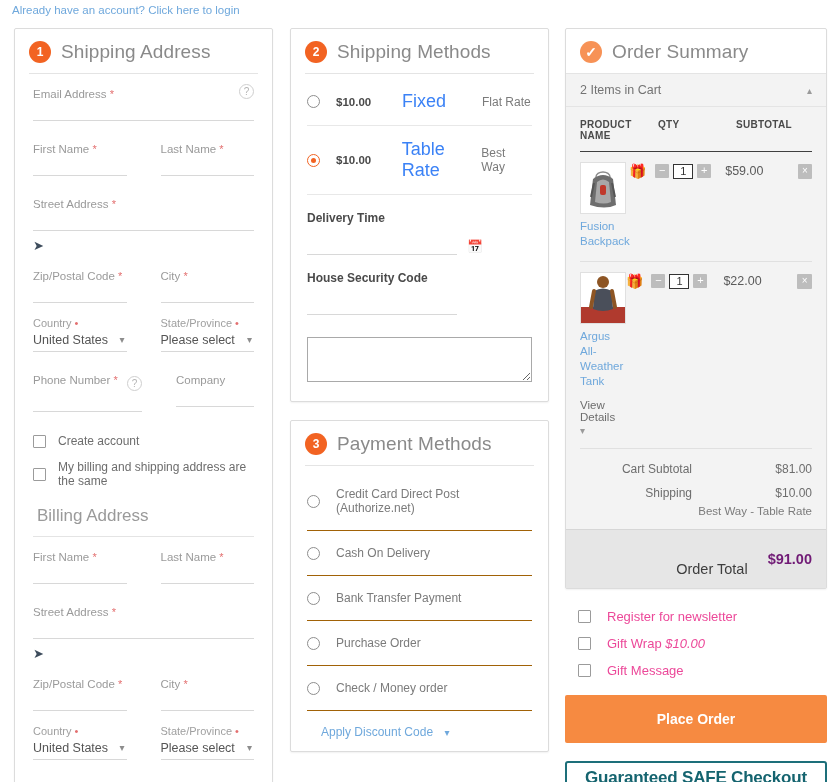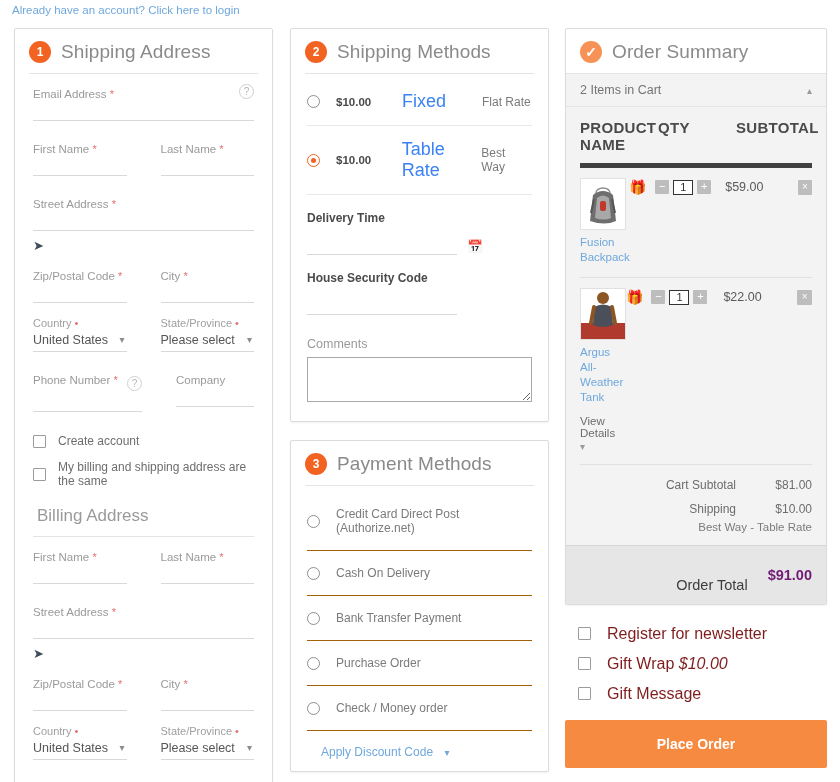--- a/index.html
+++ b/index.html
@@ -145,22 +145,22 @@
   
   .items-bar {
     display:flex; align-items:center; justify-content:space-between;
     background:#f3f3f3; border-top:1px solid #e4e4e4; border-bottom:1px solid #e4e4e4;
     padding:9px 14px; font-size:12.5px; color:#737373; cursor:pointer;
   }
   .items-bar .chevup { color:#9a9a9a; font-size:10px; }
   .summary-body { background:#f3f3f3; padding:0 14px; }
   .tbl-head {
     display:flex; padding:12px 0 10px 0;
-    font-size:15px; font-weight:bold; color:#4a4a4a; letter-spacing:.3px;
-    border-bottom:5px solid #404040;
+    font-size:10px; font-weight:bold; color:#4a4a4a; letter-spacing:.3px;
+    border-bottom:1px solid #404040;
   }
   .th-name { flex:1; }
   .th-qty  { width:78px; }
   .th-sub  { width:76px; }
   .item-row { display:flex; padding:10px 0 12px 0; border-bottom:1px solid #e0e0e0; }
   .item-left { flex:1; }
   .thumb {
     width:46px; height:52px; border:1px solid #e0e0e0; background:#fff;
     display:block; overflow:hidden;
   }
@@ -182,36 +182,36 @@
     width:20px; height:15px; border:1px solid #333; background:#fff;
     text-align:center; font-size:11px; line-height:13px; color:#333;
   }
   .item-sub { width:76px; font-size:12.5px; color:#5a5a5a; padding-top:2px; }
   .item-del {
     width:15px; height:15px; background:#bdbdbd; color:#fff;
     font-size:10px; line-height:14px; text-align:center; cursor:pointer;
     border-radius:1px; margin-top:2px;
   }
 
-  .tot-row { display:flex; justify-content:flex-start; padding:5px 0; font-size:12px; color:#6d6d6d; }
+  .tot-row { display:flex; justify-content:flex-start; padding:5px 0; font-size:12px; color:#6d6d6d;gap:44px; }
   .tot-row .lbl { text-align:right; flex:1; }
   .tot-row .val { width:76px; text-align:right; }
   .ship-desc { text-align:right; font-size:11.5px; color:#7b7b7b; padding-bottom:6px; }
   .grand {
     display:flex; justify-content:space-between; align-items:center;
     background:#e6e6e6; margin:6px -14px 0 -14px; padding:11px 14px;
     border-top:1px solid #d6d6d6;
   }
   .grand .lbl { font-size:14.5px; color:#3d3d3d; flex:1; text-align:right; padding-right:20px;margin-top:20px; }
   .grand .val { font-size:14.5px; font-weight:bold; color:#701a75; }
 
   .opt-block { margin-top:20px; padding-left:13px; }
   .optrow { display:flex; align-items:center; margin-bottom:12px; }
   .optrow .cbox { margin-right:16px; }
-  .optlabel { font-size:16px; color:#7f1d1d; }
+  .optlabel { font-size:13px; color:#ec4899; }
   .optlabel em { font-style:italic; }
 
   .place-order {
     display:block; width:262px; margin-top:17px;
     background:#f68a41; color:#fff; border:none;
     font-family:inherit; font-size:14px; font-weight:bold;
     padding:16px 0; cursor:pointer; border-radius:2px;
   }
 
   .trust { margin-top:18px; text-align:center; }
@@ -450,21 +450,20 @@
           <input class="underline-input" type="text" style="">
         </div>
         <span class="cal-icon">📅</span>
       </div>
 
       <div class="blk-label">House Security Code</div>
       <div class="hsc-input">
         <input class="underline-input" type="text" style="">
       </div>
 
-      <div class="comments-label">Comments</div>
       <textarea class="comments-box" style=""></textarea>
     </div>
   </div>
 
   <div class="panel" style="margin-top:18px;">
     <div class="step-head">
       <span class="step-badge">3</span>
       <span class="step-title">Payment Methods</span>
     </div>
     <div class="head-rule"></div>

